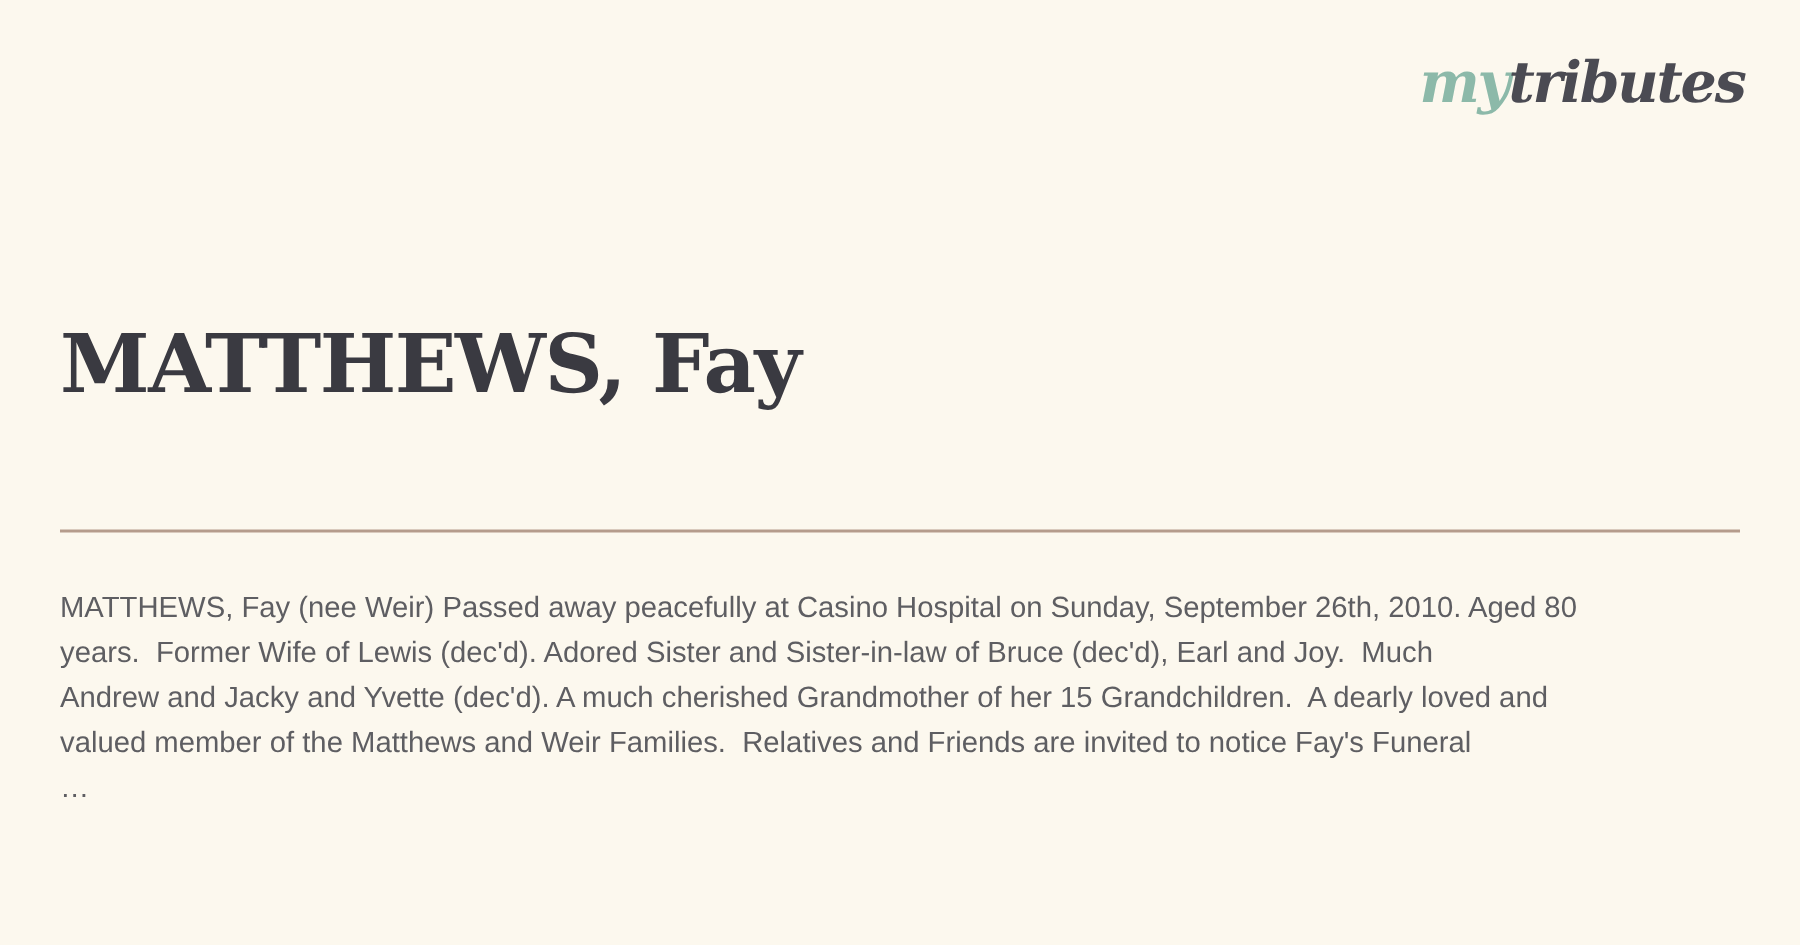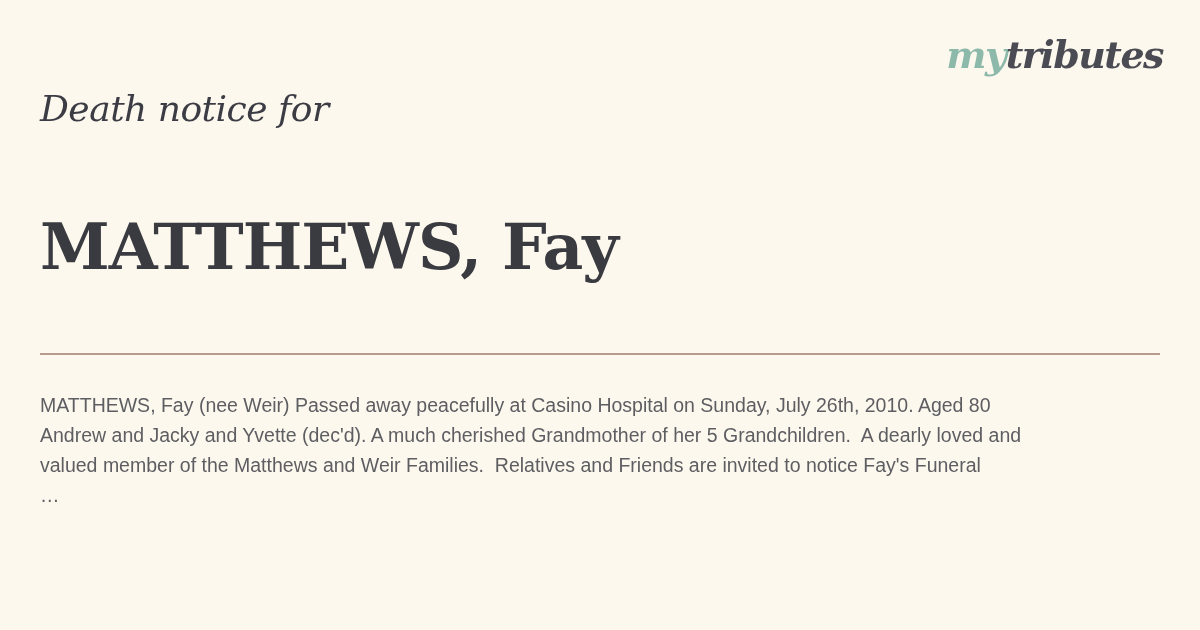--- a/index.html
+++ b/index.html
@@ -44,21 +44,21 @@
     color: #3c3c44;
     white-space: nowrap;
   }
   .page-title {
     position: absolute;
     top: 210px;
     left: 40px;
     margin: 0;
     font-family: "DejaVu Serif", serif;
     font-weight: bold;
-    font-size: 63px;
+    font-size: 54px;
     letter-spacing: -1px;
     color: #3a3a41;
     white-space: nowrap;
   }
   .divider {
     position: absolute;
     top: 353px;
     left: 40px;
     width: 1120px;
     height: 0;
@@ -85,26 +85,26 @@
 </style>
 </head>
 <body>
 
 <div class="page">
 
   <div class="logo">
     <span class="logo-my">my</span><span class="logo-tributes">tributes</span>
   </div>
 
-  <div class="eyebrow">Death notice for</div>
 
   <h1 class="page-title">MATTHEWS, Fay</h1>
 
   <hr class="divider">
 
   <div class="notice">
-    <div class="notice-line">MATTHEWS, Fay (nee Weir) Passed away peacefully at Casino Hospital on Sunday, July 26th, 2010. Aged 80</div>
-    <div class="notice-line">Andrew and Jacky and Yvette (dec'd). A much cherished Grandmother of her 5 Grandchildren.  A dearly loved and</div>
+    <div class="notice-line">MATTHEWS, Fay (nee Weir) Passed away peacefully at Casino Hospital on Sunday, September 26th, 2010. Aged 80</div>
+    <div class="notice-line">years.  Former Wife of Lewis (dec'd). Adored Sister and Sister-in-law of Bruce (dec'd), Earl and Joy.  Much</div>
+    <div class="notice-line">Andrew and Jacky and Yvette (dec'd). A much cherished Grandmother of her 15 Grandchildren.  A dearly loved and</div>
     <div class="notice-line">valued member of the Matthews and Weir Families.  Relatives and Friends are invited to notice Fay's Funeral</div>
     <div class="notice-line truncation">…</div>
   </div>
 
 </div>
 
 </body></html>

